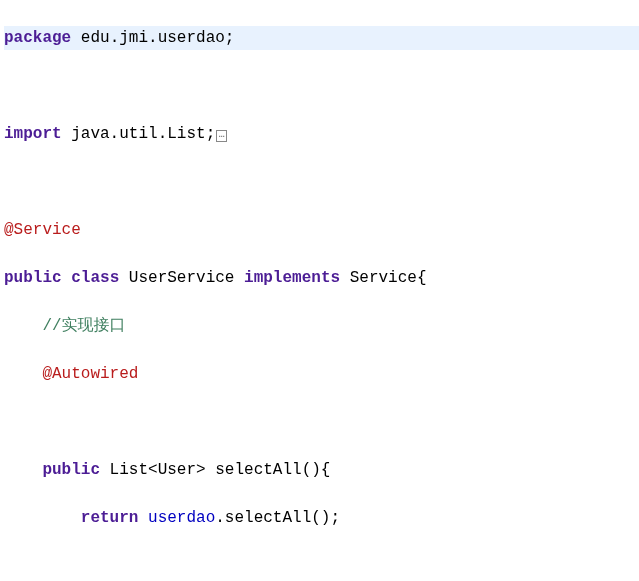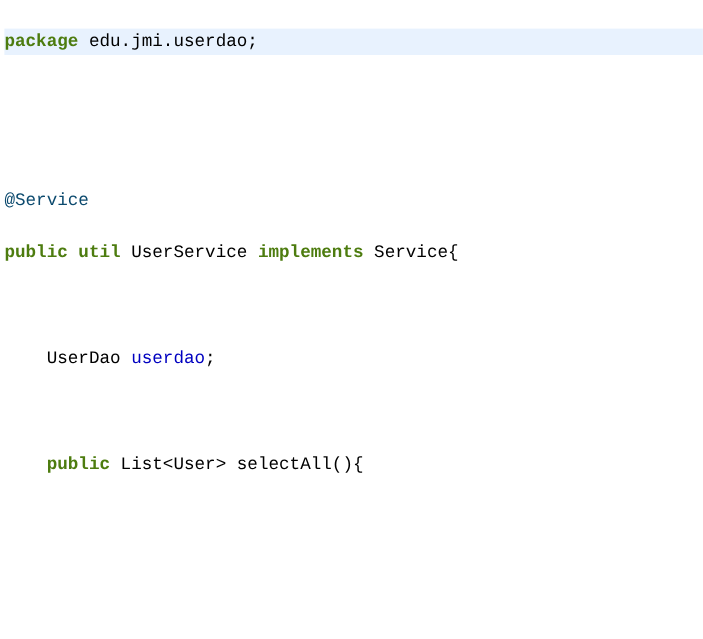--- a/index.html
+++ b/index.html
@@ -16,50 +16,52 @@
     padding: 2px 0 0 4px;
     line-height: 1.5;
     white-space: pre;
   }
   .line {
     min-height: 24px;
   }
   .highlight-line {
     background: #e8f2fe;
   }
-  .kw { color: #4d7c0f; font-weight: bold; }
+  .kw { color: #4c1d95; font-weight: bold; }
   .field { color: #0000c0; }
   .comment { color: #3f7f5f; }
-  .annotation { color: #0c4a6e; }
+  .annotation { color: #b91c1c; }
   .collapse-box {
     display: inline-block;
     border: 1px solid #888;
     width: 9px;
     height: 10px;
     line-height: 8px;
     font-size: 10px;
     text-align: center;
     vertical-align: 1px;
     margin-left: 1px;
     color: #555;
   }
 </style>
 </head>
 <body>
 
 <div class="editor">
 <div class="line highlight-line"><span class="kw">package</span><span> edu.jmi.userdao;</span></div>
 <div class="line"> </div>
+<div class="line"><span class="kw">import</span><span> java.util.List;</span><span class="collapse-box">…</span></div>
 <div class="line"> </div>
 <div class="line"><span class="annotation">@Service</span></div>
-<div class="line"><span class="kw">public</span> <span class="kw">util</span><span> UserService </span><span class="kw">implements</span><span> Service{</span></div>
-<div class="line"><span>    </span></div>
-<div class="line"><span>    </span><span>UserDao </span><span class="field">userdao</span><span>;</span></div>
+<div class="line"><span class="kw">public</span> <span class="kw">class</span><span> UserService </span><span class="kw">implements</span><span> Service{</span></div>
+<div class="line"><span>    </span><span class="comment">//实现接口</span></div>
+<div class="line"><span>    </span><span class="annotation">@Autowired</span></div>
 <div class="line"> </div>
 <div class="line"><span>    </span><span class="kw">public</span><span> List&lt;User&gt; selectAll(){</span></div>
+<div class="line"><span>        </span><span class="kw">return</span><span> </span><span class="field">userdao</span><span>.selectAll();</span></div>
 
 
 
 
 
 
 
 
 
 

